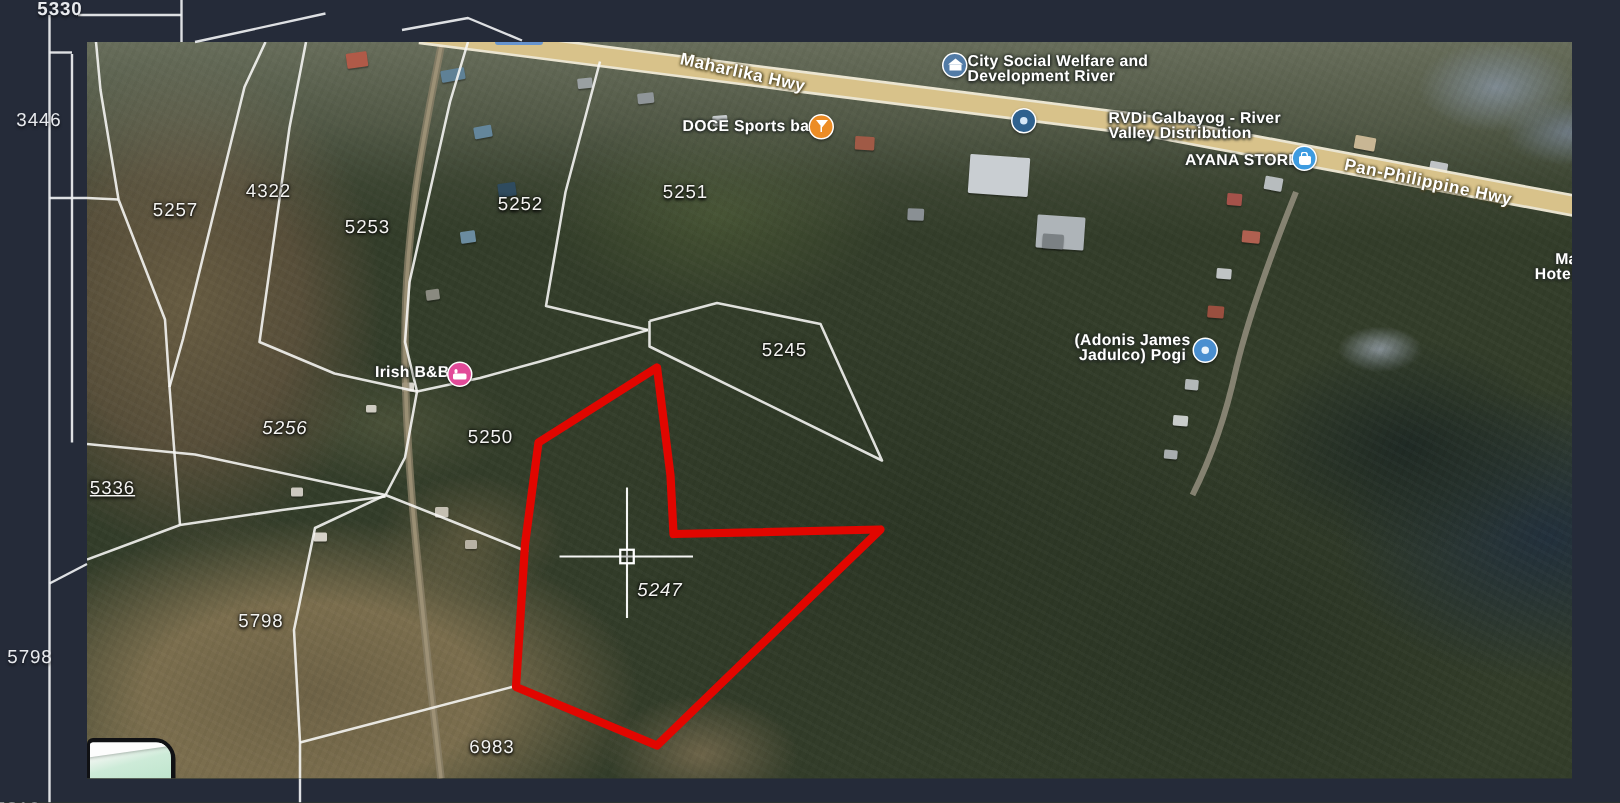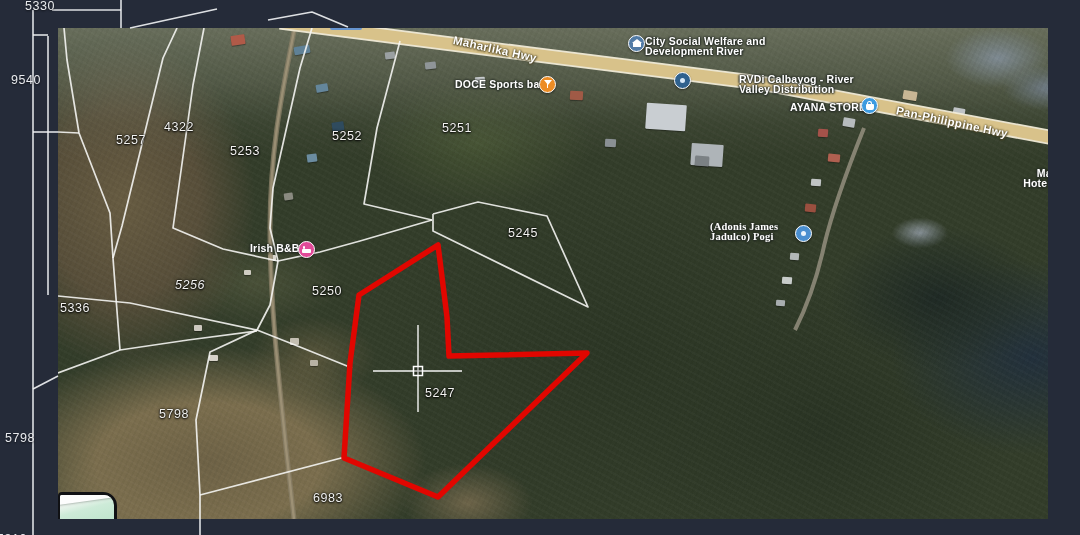--- a/index.html
+++ b/index.html
@@ -143,25 +143,25 @@
         <line x1="315" y1="343" x2="404" y2="343" stroke="#ffffff" stroke-width="1.4" opacity="0.95"></line>
         <line x1="360" y1="297" x2="360" y2="384" stroke="#ffffff" stroke-width="1.4" opacity="0.95"></line>
         <rect x="355.5" y="338.5" width="9" height="9" stroke="#ffffff" stroke-width="1.5" fill="rgba(0,0,0,.2)"></rect>
       </svg>
     <div id="map-labels">
         <div class="plabel" style="left: 121px; top: 99px;">4322</div>
         <div class="plabel" style="left: 187px; top: 123px;">5253</div>
         <div class="plabel" style="left: 289px; top: 108px;">5252</div>
         <div class="plabel" style="left: 399px; top: 100px;">5251</div>
         <div class="plabel" style="left: 465px; top: 205px;">5245</div>
-        <div class="plabel" style="left: 52px; top: 112px; padding-left: 42px;">5257</div>
+        <div class="plabel" style="left: 38px; top: 112px; padding-left: 42px;">5257</div>
         <div class="plabel" style="left: 132px; top: 257px; font-style: italic;">5256</div>
         <div class="plabel" style="left: 269px; top: 263px;">5250</div>
-        <div class="plabel" style="left: 17px; top: 280px;">5336</div>
-        <div class="plabel" style="left: 382px; top: 365px;">5247</div>
+        <div class="plabel" style="left: 17px; top: 297px; text-decoration: underline;">5336</div>
+        <div class="plabel" style="left: 382px; top: 365px; font-style: italic;">5247</div>
         <div class="plabel" style="left: 116px; top: 386px;">5798</div>
         <div class="plabel" style="left: 270px; top: 470px;">6983</div>
         <div class="road-label" style="left: 437px; top: 21px; transform: translate(-50%, -50%) rotate(12.5deg);">Maharlika Hwy</div>
         <div class="road-label" style="left: 894px; top: 94px; transform: translate(-50%, -50%) rotate(12deg);">Pan-Philippine Hwy</div>
       </div>
     <div id="poi-layer">
         <div class="poi-label" style="left: 587px; top: 8px; text-align: left;">City Social Welfare and
 Development River</div>
         <div class="poi-marker" style="left: 570px; top: 7px; background: rgb(82, 123, 166);">
           <div class="g-bank"></div>
@@ -176,21 +176,21 @@
           <div class="g-dot" style="background: rgb(214, 231, 247);"></div>
         </div>
         <div class="poi-label" style="left: 732px; top: 74px; text-align: left;">AYANA STORE</div>
         <div class="poi-marker" style="left: 803px; top: 69px; background: rgb(61, 155, 224);">
           <div class="g-bag"></div>
         </div>
         <div class="poi-label" style="left: 192px; top: 215px; text-align: left;">Irish B&amp;B</div>
         <div class="poi-marker" style="left: 240px; top: 213px; background: rgb(226, 74, 153);">
           <div class="g-bed"></div>
         </div>
-        <div class="poi-label" style="left: 652px; top: 194px; text-align: left; width: 90px; font-family: Liberation Serif, serif;">(Adonis James
+        <div class="poi-label" style="left: 652px; top: 194px; text-align: center; width: 90px;">(Adonis James
 Jadulco) Pogi</div>
         <div class="poi-marker" style="left: 737px; top: 197px; background: rgb(74, 143, 208);">
           <div class="g-dot"></div>
         </div>
         <div class="poi-label" style="left: 947px; top: 140px; text-align: center; width: 86px;">Marj
 Hotel and</div>
       </div>
     <div class="blue-smudge" id="blue-smudge" style="left: 272px; top: -4px; width: 32px; height: 6px;"></div>
     <div class="minimap" id="minimap" style="left: 0px; top: 464px; width: 59px; height: 27px;">
       <div class="mm-inner">
@@ -204,18 +204,18 @@
       <polyline points="33,35 48,35" stroke="#eef0f2" stroke-width="1.6" fill="none" opacity="0.92" stroke-linejoin="round"></polyline>
       <polyline points="52,10 121,10" stroke="#eef0f2" stroke-width="1.6" fill="none" opacity="0.92" stroke-linejoin="round"></polyline>
       <polyline points="121,0 121,28" stroke="#eef0f2" stroke-width="1.6" fill="none" opacity="0.92" stroke-linejoin="round"></polyline>
       <polyline points="33,132 58,132" stroke="#eef0f2" stroke-width="1.6" fill="none" opacity="0.92" stroke-linejoin="round"></polyline>
       <polyline points="33,389 58,376" stroke="#eef0f2" stroke-width="1.6" fill="none" opacity="0.92" stroke-linejoin="round"></polyline>
       <polyline points="200,519 200,535" stroke="#eef0f2" stroke-width="1.6" fill="none" opacity="0.92" stroke-linejoin="round"></polyline>
       <polyline points="130,28 217,9" stroke="#eef0f2" stroke-width="1.6" fill="none" opacity="0.92" stroke-linejoin="round"></polyline>
       <polyline points="268,20 312,12 348,27" stroke="#eef0f2" stroke-width="1.6" fill="none" opacity="0.92" stroke-linejoin="round"></polyline>
     </svg>
   <div id="margin-labels">
-      <div class="mlabel" style="left: 40px; top: 6px;">5330</div>
-      <div class="mlabel" style="left: 26px; top: 80px;">9540</div>
+      <div class="mlabel" style="left: 40px; top: 6px; font-weight: bold;">5330</div>
+      <div class="mlabel" style="left: 26px; top: 80px;">3446</div>
       <div class="mlabel" style="left: 20px; top: 438px;">5798</div>
       <div class="mlabel" style="left: 12px; top: 539px;">5310</div>
     </div>
 </div>
 
 </body></html>

